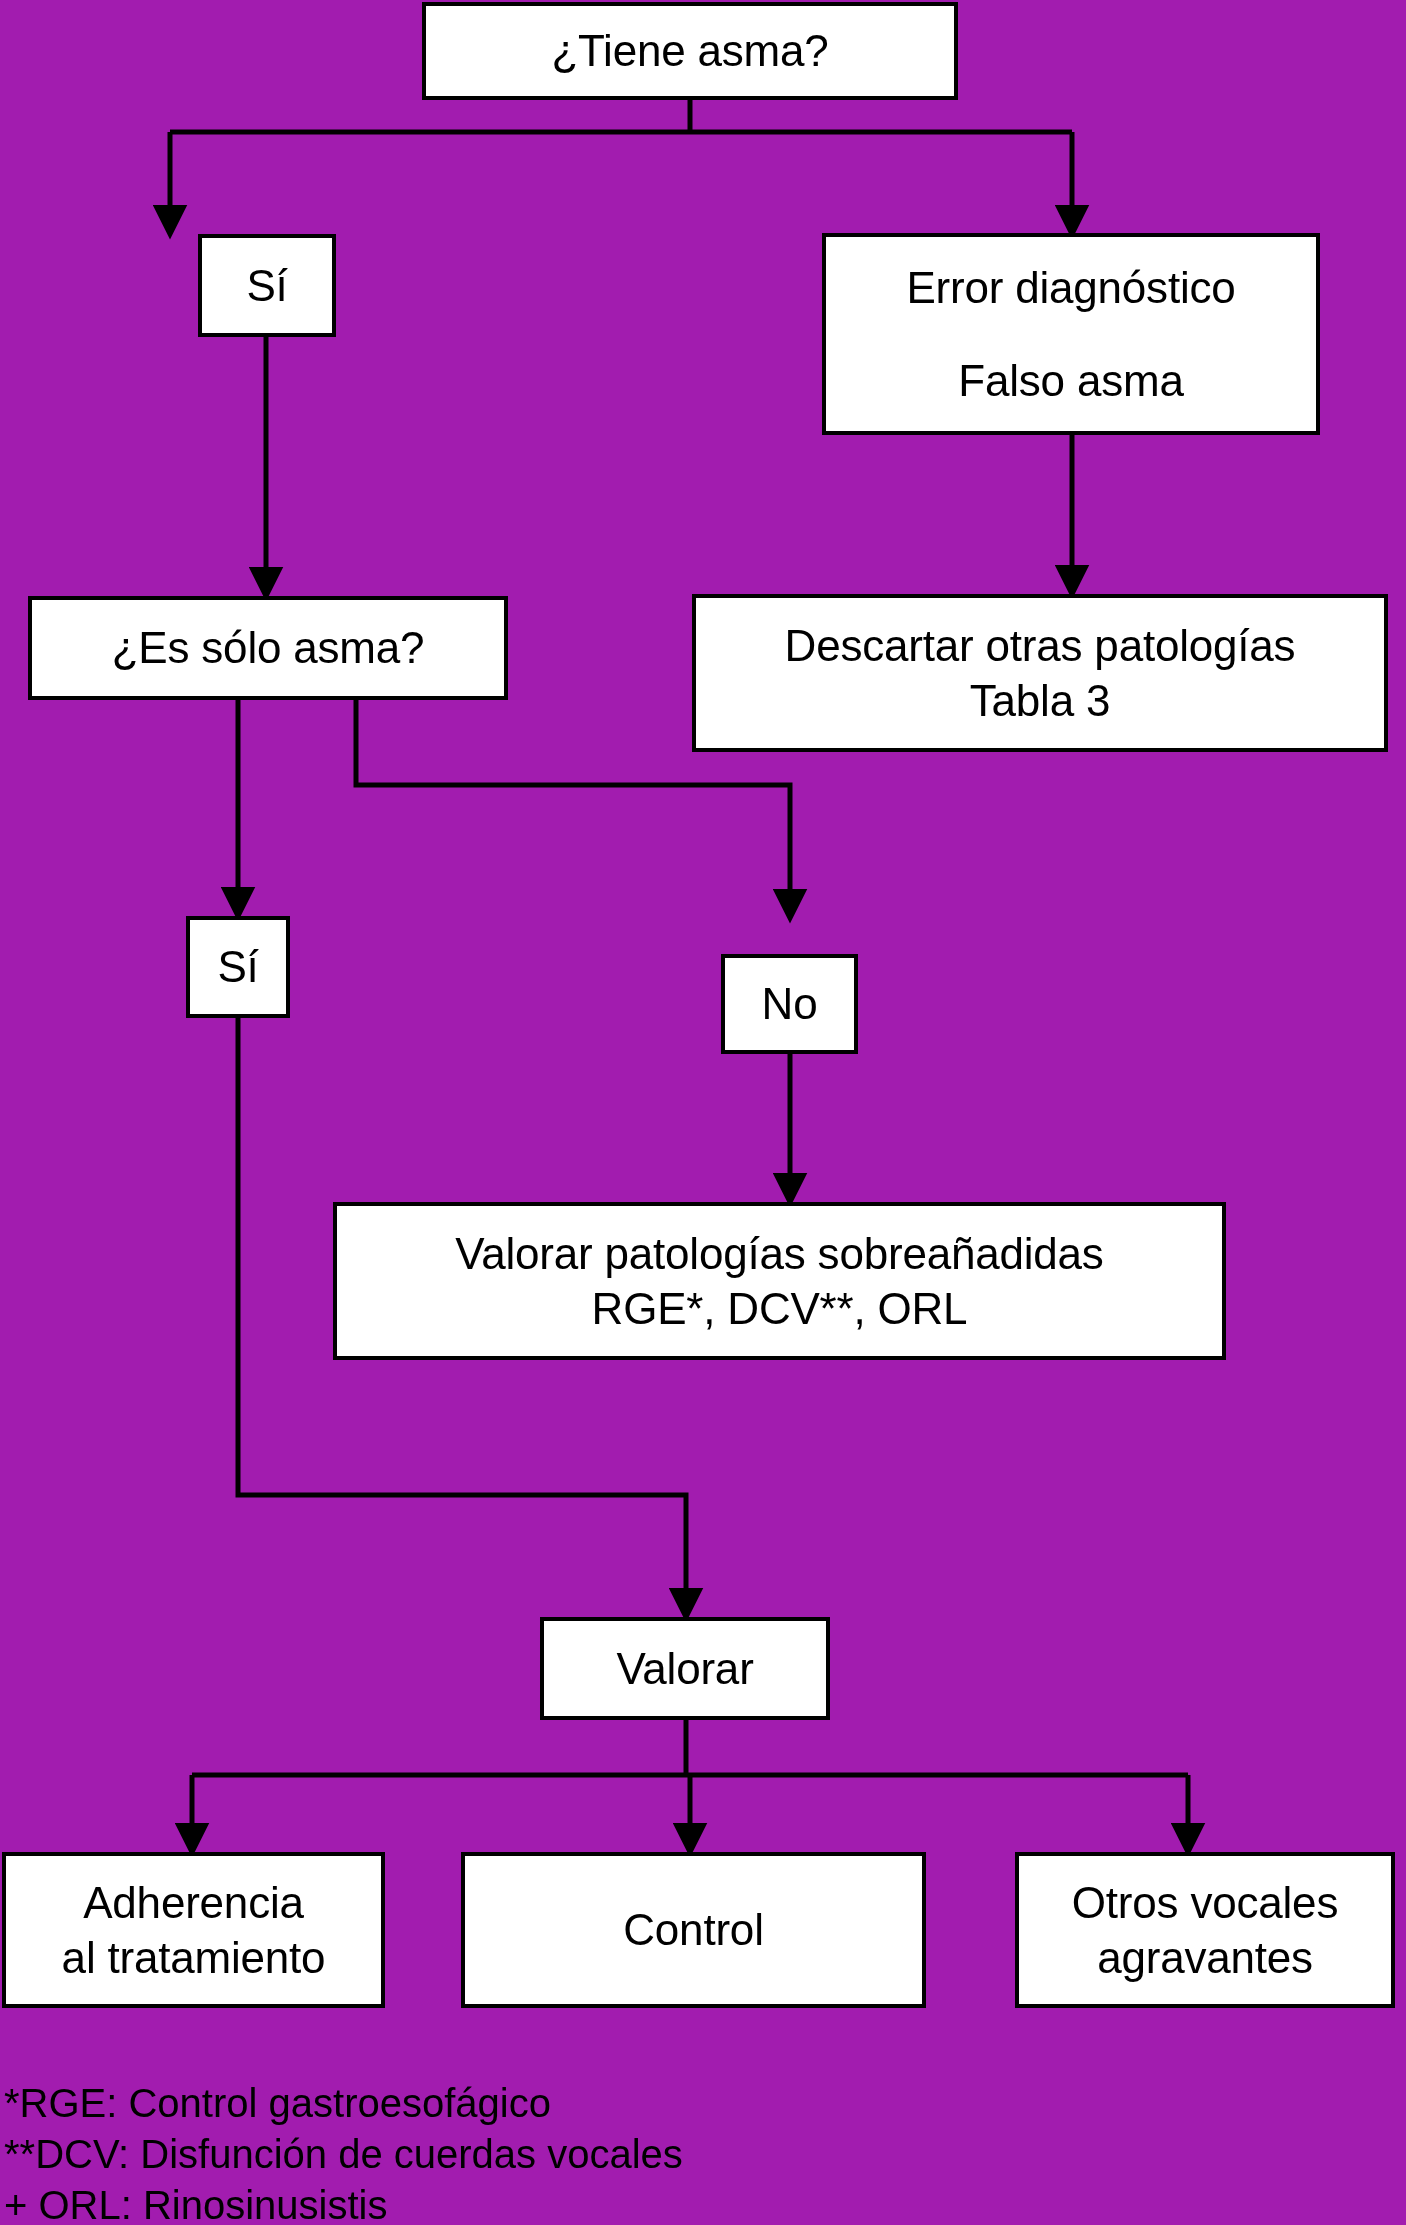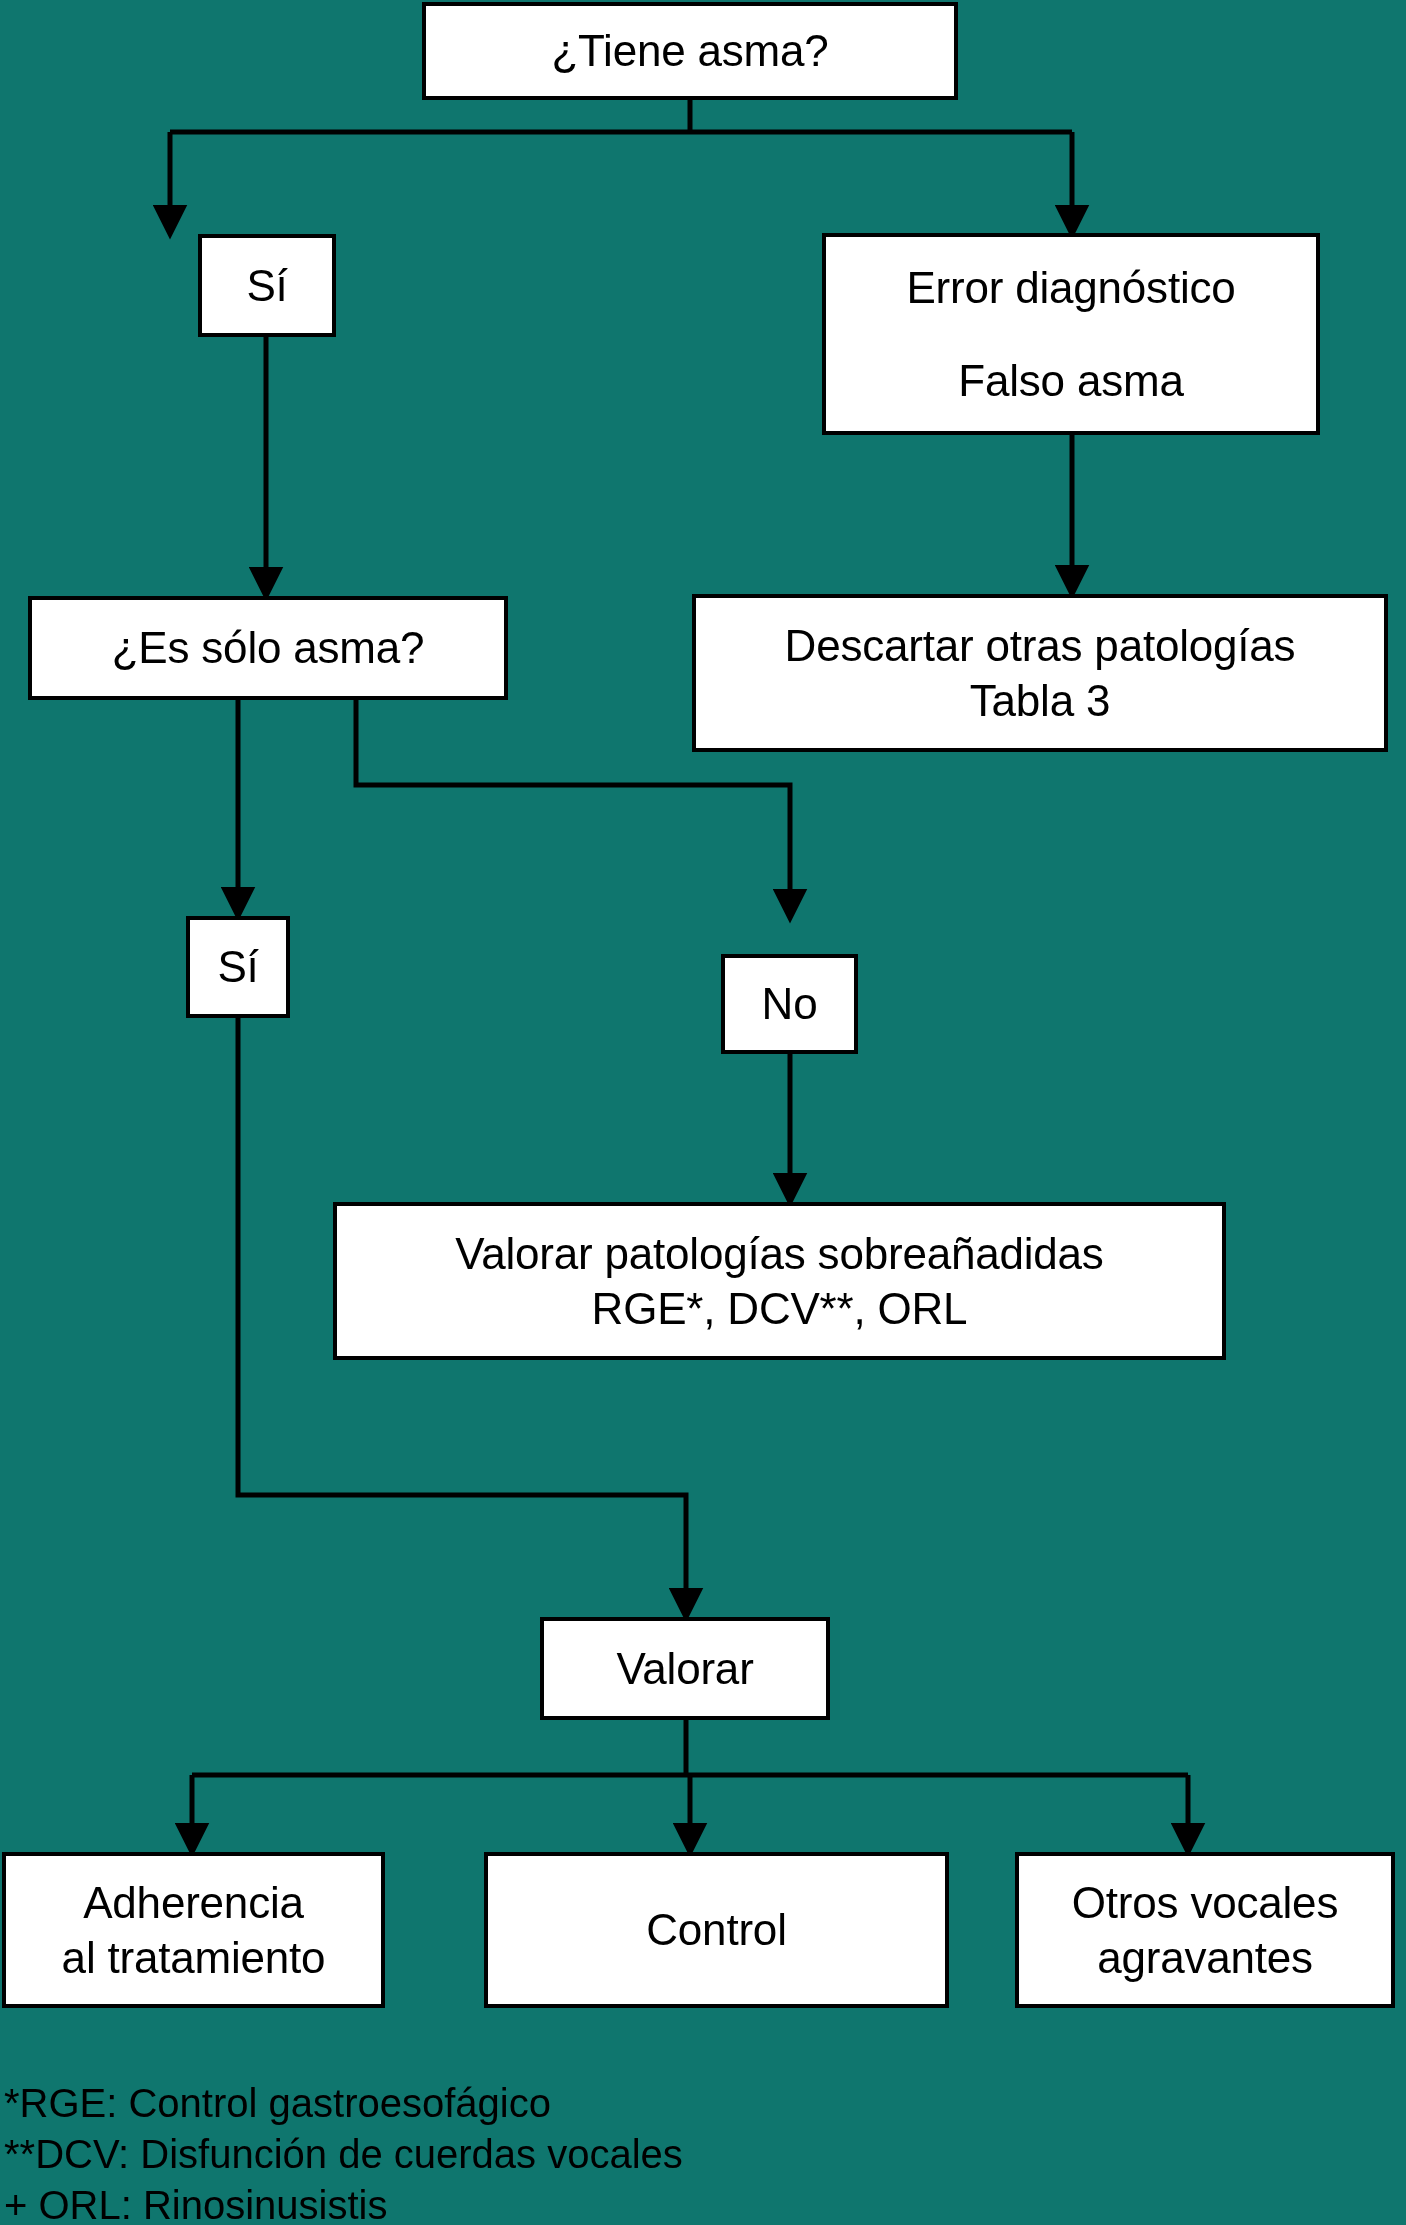--- a/index.html
+++ b/index.html
@@ -8,21 +8,21 @@
     background: #ffffff;
   }
   body {
     font-family: "Liberation Sans", sans-serif;
     color: #000000;
   }
   #page {
     position: relative;
     width: 1406px;
     height: 2225px;
-    background: #0f766e;
+    background: #a21caf;
     overflow: hidden;
   }
   svg#flow {
     position: absolute;
     left: 0;
     top: 0;
     width: 1406px;
     height: 2225px;
   }
   .node-box {
@@ -48,21 +48,21 @@
   #n-tiene-asma   { left: 422px; top: 2px;    width: 536px; height: 98px;  }
   #n-si-1         { left: 198px; top: 234px;  width: 138px; height: 103px; }
   #n-error-diag   { left: 822px; top: 233px;  width: 498px; height: 202px; }
   #n-es-solo-asma { left: 28px;  top: 596px;  width: 480px; height: 104px; }
   #n-descartar    { left: 692px; top: 594px;  width: 696px; height: 158px; }
   #n-si-2         { left: 186px; top: 916px;  width: 104px; height: 102px; }
   #n-no           { left: 721px; top: 918px;  width: 137px; height: 100px; margin-top: 36px; }
   #n-valorar-pat  { left: 333px; top: 1202px; width: 893px; height: 158px; }
   #n-valorar      { left: 540px; top: 1617px; width: 290px; height: 103px; }
   #n-adherencia   { left: 2px;   top: 1852px; width: 383px; height: 156px; }
-  #n-control      { left: 484px; top: 1852px; width: 465px; height: 156px; }
+  #n-control      { left: 461px; top: 1852px; width: 465px; height: 156px; }
   #n-otros        { left: 1015px;top: 1852px; width: 380px; height: 156px; }
 
   #footnotes {
     position: absolute;
     left: 4px;
     top: 2078px;
     width: 900px;
     font-size: 40px;
     line-height: 1.28;
     white-space: nowrap;

